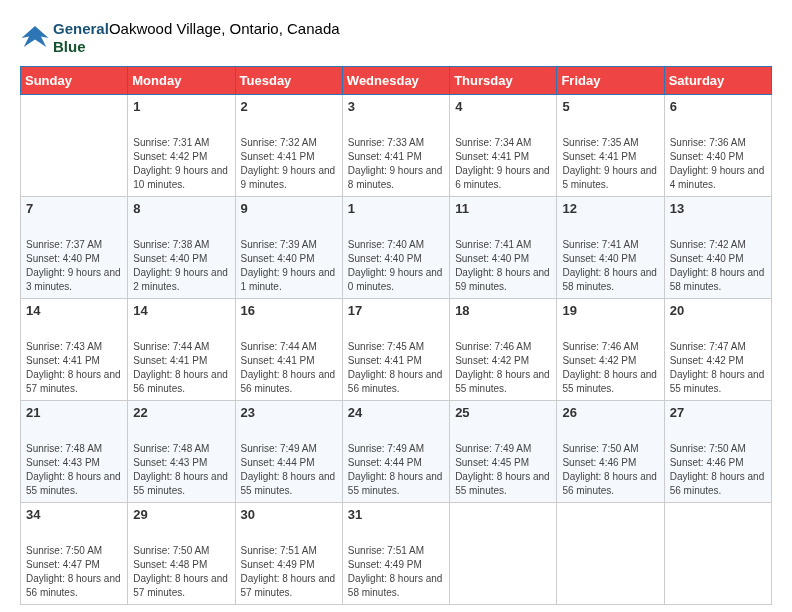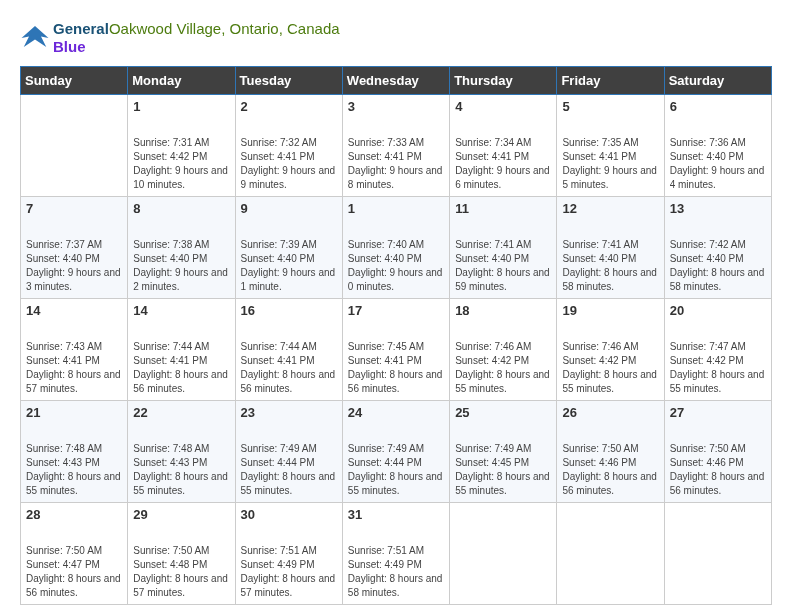--- a/index.html
+++ b/index.html
@@ -33,29 +33,29 @@
     .title-block {
       text-align: right;
     }
     .month-title {
       font-size: 32px;
       color: #333;
       font-weight: normal;
     }
     .location-title {
       font-size: 15px;
-      color: #4d7c0f;
+      color: #000000;
     }
     table {
       width: 100%;
       border-collapse: collapse;
       table-layout: fixed;
     }
     th {
-      background-color: #404040;
+      background-color: #ef4444;
       color: #fff;
       padding: 6px 4px;
       font-size: 13px;
       text-align: left;
       border: 1px solid #2e75b6;
     }
     td {
       border: 1px solid #ccc;
       vertical-align: top;
       padding: 4px 5px;
@@ -89,21 +89,21 @@
 </head>
 <body>
 
 <div class="header-logo">
   <div class="logo">
     <svg class="logo-bird" viewBox="0 0 40 36" xmlns="http://www.w3.org/2000/svg">
       <polygon points="20,2 38,18 28,16 35,30 20,20 5,30 12,16 2,18" fill="#2e75b6"></polygon>
     </svg>
     <div class="logo-text">
       <div style="color:#1a5276;font-size:15px;font-weight:bold;">General</div>
-      <div style="color:#6d28d9;font-size:15px;font-weight:bold;">Blue</div>
+      <div style="color:#14532d;font-size:15px;font-weight:bold;">Blue</div>
     </div>
   </div>
   <div class="title-block">
     <div class="location-title">Oakwood Village, Ontario, Canada</div>
   </div>
 </div>
 
 <table>
   <thead>
     <tr>
@@ -229,21 +229,21 @@
           <span class="day-number">26</span>
           <div class="cell-info">Sunrise: 7:50 AM<br>Sunset: 4:46 PM<br>Daylight: 8 hours and 56 minutes.</div>
         </td>
         <td>
           <span class="day-number">27</span>
           <div class="cell-info">Sunrise: 7:50 AM<br>Sunset: 4:46 PM<br>Daylight: 8 hours and 56 minutes.</div>
         </td>
       </tr>
       <tr>
         <td>
-          <span class="day-number">28</span>
+          <span class="day-number">34</span>
           <div class="cell-info">Sunrise: 7:50 AM<br>Sunset: 4:47 PM<br>Daylight: 8 hours and 56 minutes.</div>
         </td>
         <td>
           <span class="day-number">29</span>
           <div class="cell-info">Sunrise: 7:50 AM<br>Sunset: 4:48 PM<br>Daylight: 8 hours and 57 minutes.</div>
         </td>
         <td>
           <span class="day-number">30</span>
           <div class="cell-info">Sunrise: 7:51 AM<br>Sunset: 4:49 PM<br>Daylight: 8 hours and 57 minutes.</div>
         </td>

